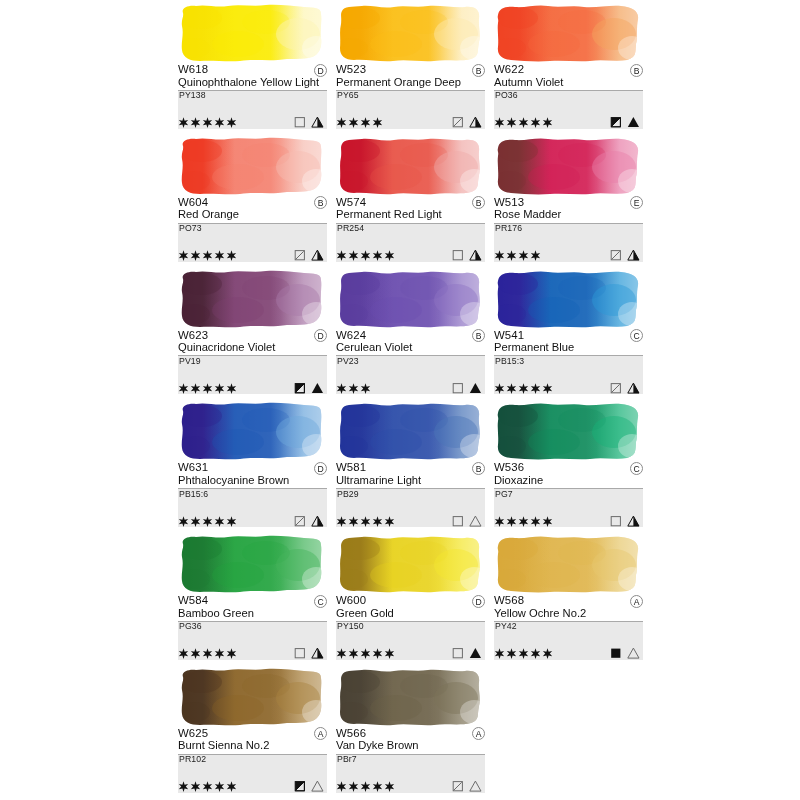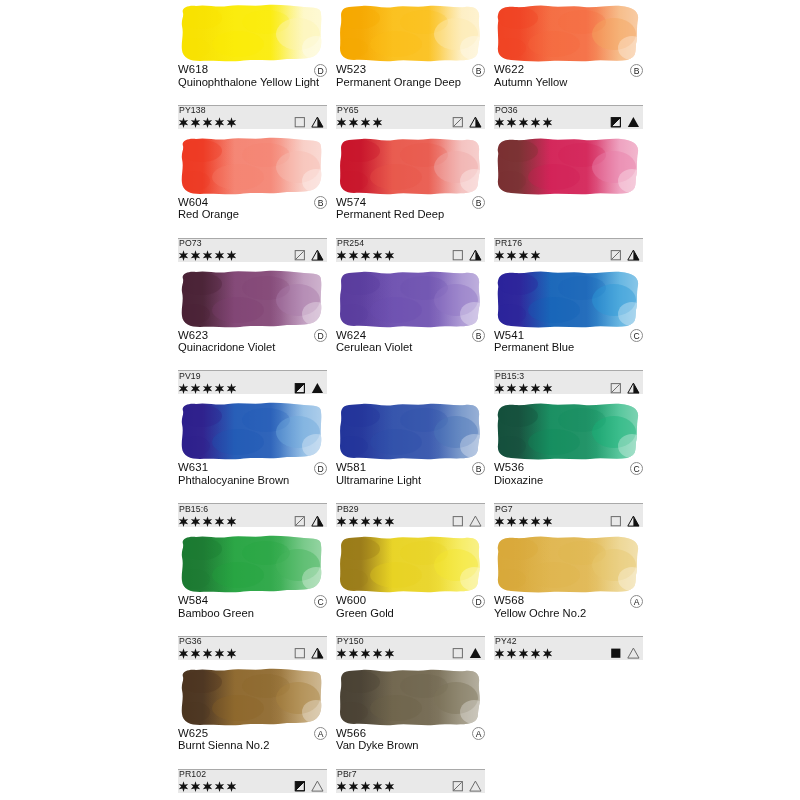--- a/index.html
+++ b/index.html
@@ -85,21 +85,21 @@
     margin-top:0;
     color:#111;
     max-width:146px;
   }
   
   .band{
     position:absolute;
     left:0;
     bottom:4px;
     width:149px;
-    height:24px;
+    height:39px;
     background:#e9e9e9;
     box-sizing:border-box;
   }
   .band:before{
     content:"";
     position:absolute;
     left:0;top:0;
     width:149px;height:1px;
     background:#a9a9a9;
   }
@@ -320,21 +320,21 @@
       <ellipse cx="136" cy="44" rx="14" ry="12" fill="#ffffff" opacity="0.30"></ellipse>
     </g>
   </svg>
       </div>
     </div>
     <div class="info">
       <div class="code-row">
         <span class="code">W622</span>
         <span class="series">B</span>
       </div>
-      <div class="pname">Autumn Yellow</div>
+      <div class="pname">Autumn Violet</div>
     </div>
     <div class="band">
       <span class="pig">PO36</span>
       <span class="stars">
             <svg class="star" viewBox="0 0 11 11" xmlns="http://www.w3.org/2000/svg">
               <polygon points="5.50,0.20 6.63,3.65 10.18,2.90 7.75,5.60 10.18,8.30 6.63,7.55 5.50,11.00 4.38,7.55 0.82,8.30 3.25,5.60 0.82,2.90 4.37,3.65" fill="#111"></polygon>
             </svg>
             <svg class="star" viewBox="0 0 11 11" xmlns="http://www.w3.org/2000/svg">
               <polygon points="5.50,0.20 6.63,3.65 10.18,2.90 7.75,5.60 10.18,8.30 6.63,7.55 5.50,11.00 4.38,7.55 0.82,8.30 3.25,5.60 0.82,2.90 4.37,3.65" fill="#111"></polygon>
             </svg>
@@ -476,21 +476,21 @@
       <ellipse cx="136" cy="44" rx="14" ry="12" fill="#ffffff" opacity="0.30"></ellipse>
     </g>
   </svg>
       </div>
     </div>
     <div class="info">
       <div class="code-row">
         <span class="code">W574</span>
         <span class="series">B</span>
       </div>
-      <div class="pname">Permanent Red Deep</div>
+      <div class="pname">Permanent Red Light</div>
     </div>
     <div class="band">
       <span class="pig">PR254</span>
       <span class="stars">
             <svg class="star" viewBox="0 0 11 11" xmlns="http://www.w3.org/2000/svg">
               <polygon points="5.50,0.20 6.63,3.65 10.18,2.90 7.75,5.60 10.18,8.30 6.63,7.55 5.50,11.00 4.38,7.55 0.82,8.30 3.25,5.60 0.82,2.90 4.37,3.65" fill="#111"></polygon>
             </svg>
             <svg class="star" viewBox="0 0 11 11" xmlns="http://www.w3.org/2000/svg">
               <polygon points="5.50,0.20 6.63,3.65 10.18,2.90 7.75,5.60 10.18,8.30 6.63,7.55 5.50,11.00 4.38,7.55 0.82,8.30 3.25,5.60 0.82,2.90 4.37,3.65" fill="#111"></polygon>
             </svg>
@@ -548,20 +548,27 @@
       <ellipse cx="22" cy="14" rx="20" ry="11" fill="#7A3032" opacity="0.35"></ellipse>
       <ellipse cx="14" cy="44" rx="16" ry="10" fill="#7A3032" opacity="0.28"></ellipse>
       <ellipse cx="58" cy="40" rx="26" ry="13" fill="#D21C52" opacity="0.30"></ellipse>
       <ellipse cx="86" cy="18" rx="24" ry="12" fill="#D21C52" opacity="0.22"></ellipse>
       <ellipse cx="118" cy="30" rx="22" ry="16" fill="#E87FA8" opacity="0.45"></ellipse>
       <ellipse cx="136" cy="44" rx="14" ry="12" fill="#ffffff" opacity="0.30"></ellipse>
     </g>
   </svg>
       </div>
     </div>
+    <div class="info">
+      <div class="code-row">
+        <span class="code">W513</span>
+        <span class="series">E</span>
+      </div>
+      <div class="pname">Rose Madder</div>
+    </div>
     <div class="band">
       <span class="pig">PR176</span>
       <span class="stars">
             <svg class="star" viewBox="0 0 11 11" xmlns="http://www.w3.org/2000/svg">
               <polygon points="5.50,0.20 6.63,3.65 10.18,2.90 7.75,5.60 10.18,8.30 6.63,7.55 5.50,11.00 4.38,7.55 0.82,8.30 3.25,5.60 0.82,2.90 4.37,3.65" fill="#111"></polygon>
             </svg>
             <svg class="star" viewBox="0 0 11 11" xmlns="http://www.w3.org/2000/svg">
               <polygon points="5.50,0.20 6.63,3.65 10.18,2.90 7.75,5.60 10.18,8.30 6.63,7.55 5.50,11.00 4.38,7.55 0.82,8.30 3.25,5.60 0.82,2.90 4.37,3.65" fill="#111"></polygon>
             </svg>
             <svg class="star" viewBox="0 0 11 11" xmlns="http://www.w3.org/2000/svg">
@@ -701,20 +708,46 @@
   </svg>
       </div>
     </div>
     <div class="info">
       <div class="code-row">
         <span class="code">W624</span>
         <span class="series">B</span>
       </div>
       <div class="pname">Cerulean Violet</div>
     </div>
+    <div class="band">
+      <span class="pig">PV23</span>
+      <span class="stars">
+            <svg class="star" viewBox="0 0 11 11" xmlns="http://www.w3.org/2000/svg">
+              <polygon points="5.50,0.20 6.63,3.65 10.18,2.90 7.75,5.60 10.18,8.30 6.63,7.55 5.50,11.00 4.38,7.55 0.82,8.30 3.25,5.60 0.82,2.90 4.37,3.65" fill="#111"></polygon>
+            </svg>
+            <svg class="star" viewBox="0 0 11 11" xmlns="http://www.w3.org/2000/svg">
+              <polygon points="5.50,0.20 6.63,3.65 10.18,2.90 7.75,5.60 10.18,8.30 6.63,7.55 5.50,11.00 4.38,7.55 0.82,8.30 3.25,5.60 0.82,2.90 4.37,3.65" fill="#111"></polygon>
+            </svg>
+            <svg class="star" viewBox="0 0 11 11" xmlns="http://www.w3.org/2000/svg">
+              <polygon points="5.50,0.20 6.63,3.65 10.18,2.90 7.75,5.60 10.18,8.30 6.63,7.55 5.50,11.00 4.38,7.55 0.82,8.30 3.25,5.60 0.82,2.90 4.37,3.65" fill="#111"></polygon>
+            </svg>
+          </span>
+      <span class="icons">
+        <span>
+              <svg class="ic" viewBox="0 0 13 12" xmlns="http://www.w3.org/2000/svg">
+                <rect x="1.2" y="1.6" width="9.2" height="9.2" fill="none" stroke="#6b6b6b" stroke-width="1"></rect>
+              </svg>
+            </span>
+        <span>
+              <svg class="ic" viewBox="0 0 13 12" xmlns="http://www.w3.org/2000/svg">
+                <path d="M6.4,1.1 L12.0,11.1 L0.8,11.1 Z" fill="#111"></path>
+              </svg>
+            </span>
+      </span>
+    </div>
   </div>
       <div class="cell">
     <div class="swatch-wrap">
       <div class="swatch">
 
   <svg viewBox="0 0 144 58" preserveAspectRatio="none" xmlns="http://www.w3.org/2000/svg">
     <defs>
       <linearGradient id="g8" x1="0" y1="0" x2="1" y2="0">
         <stop offset="0%" stop-color="#2B239A"></stop>
         <stop offset="16%" stop-color="#2B239A"></stop>

